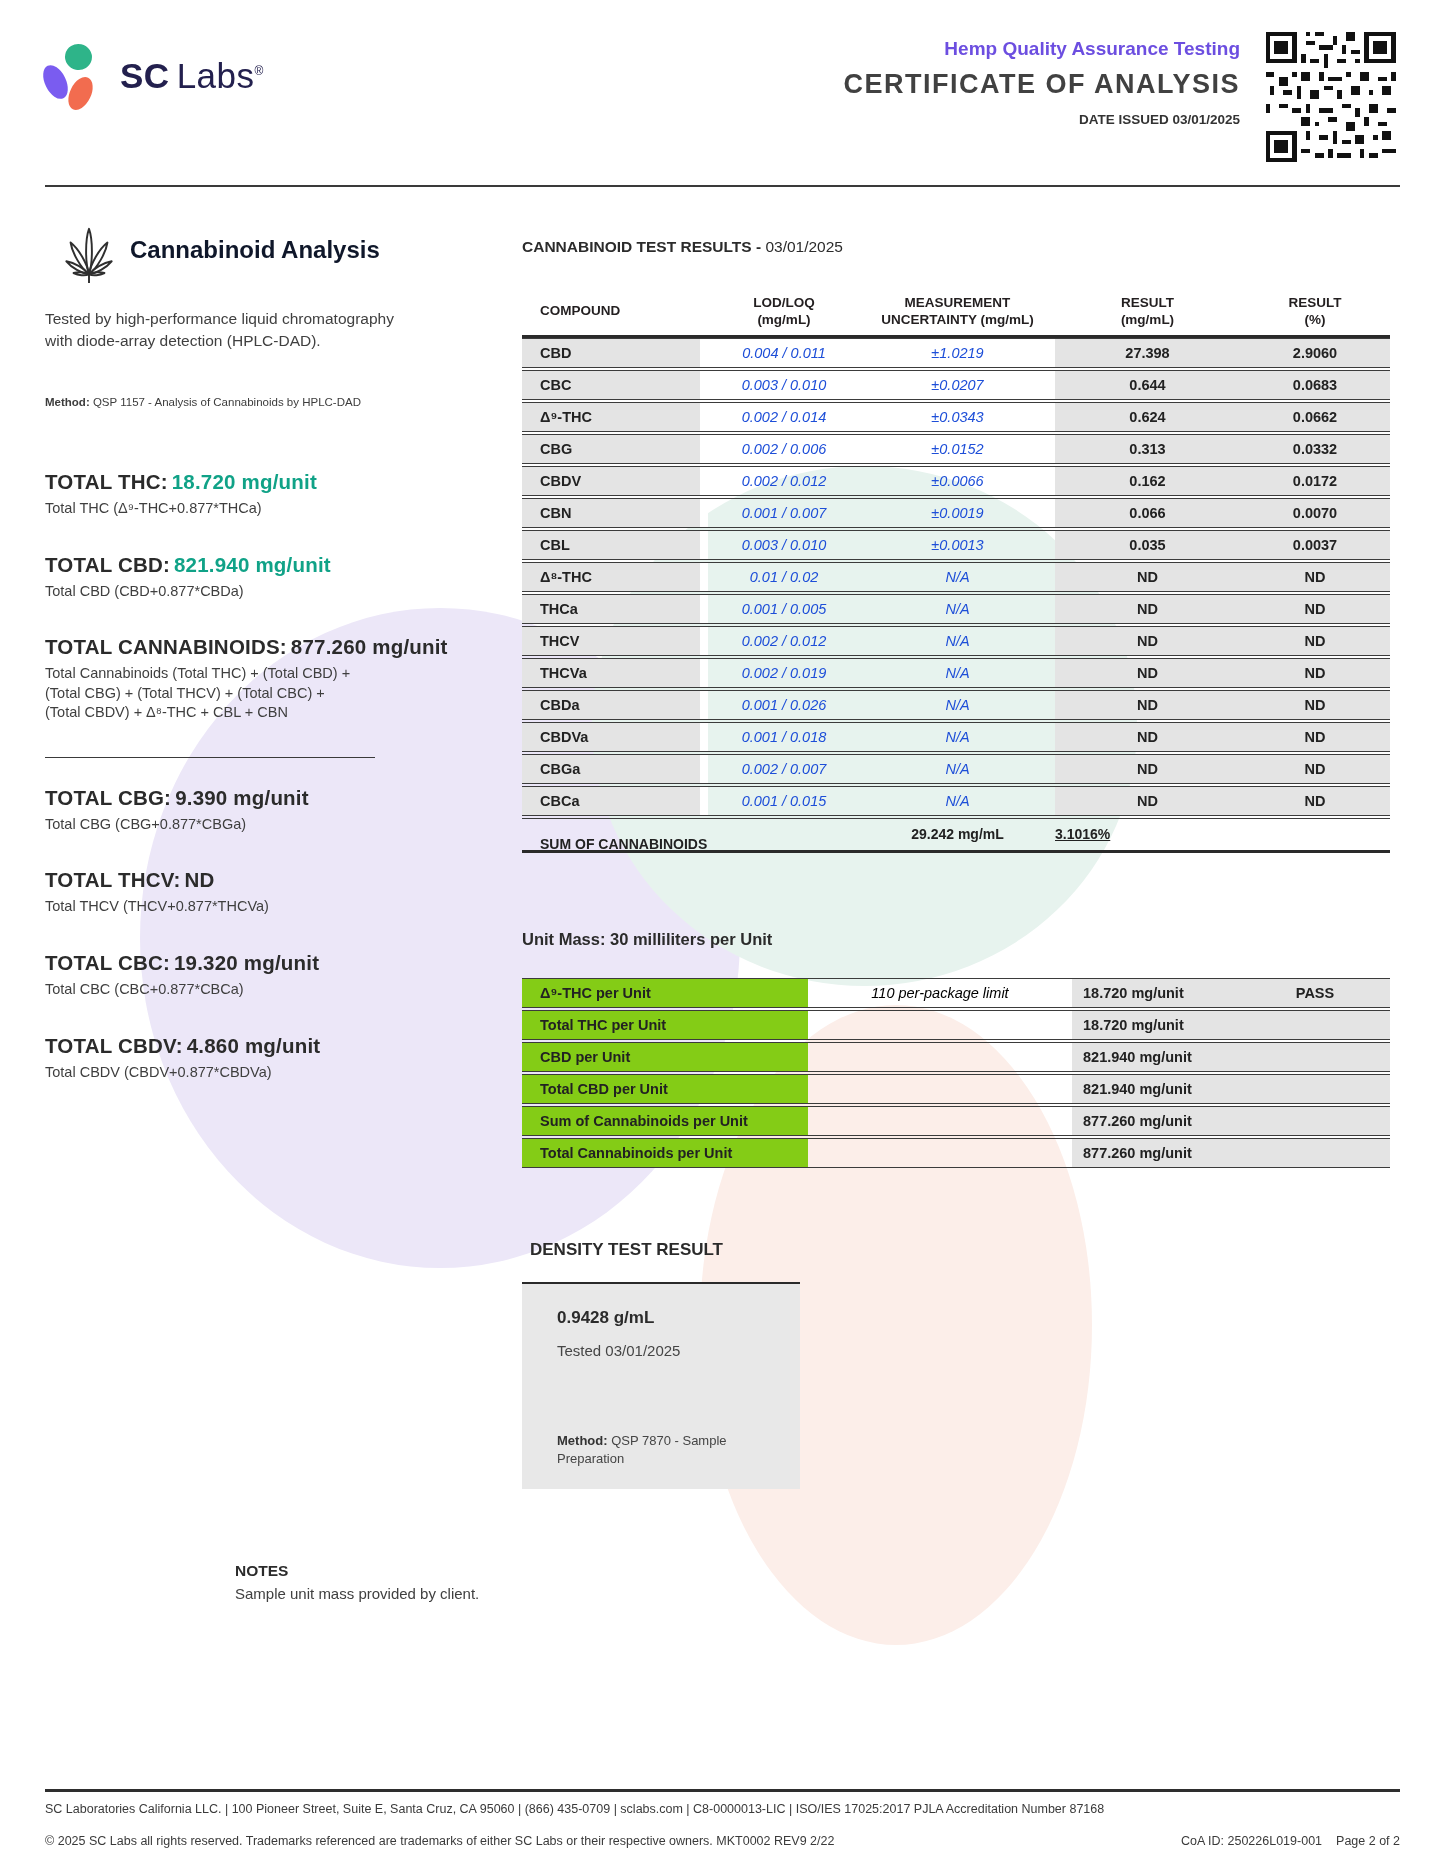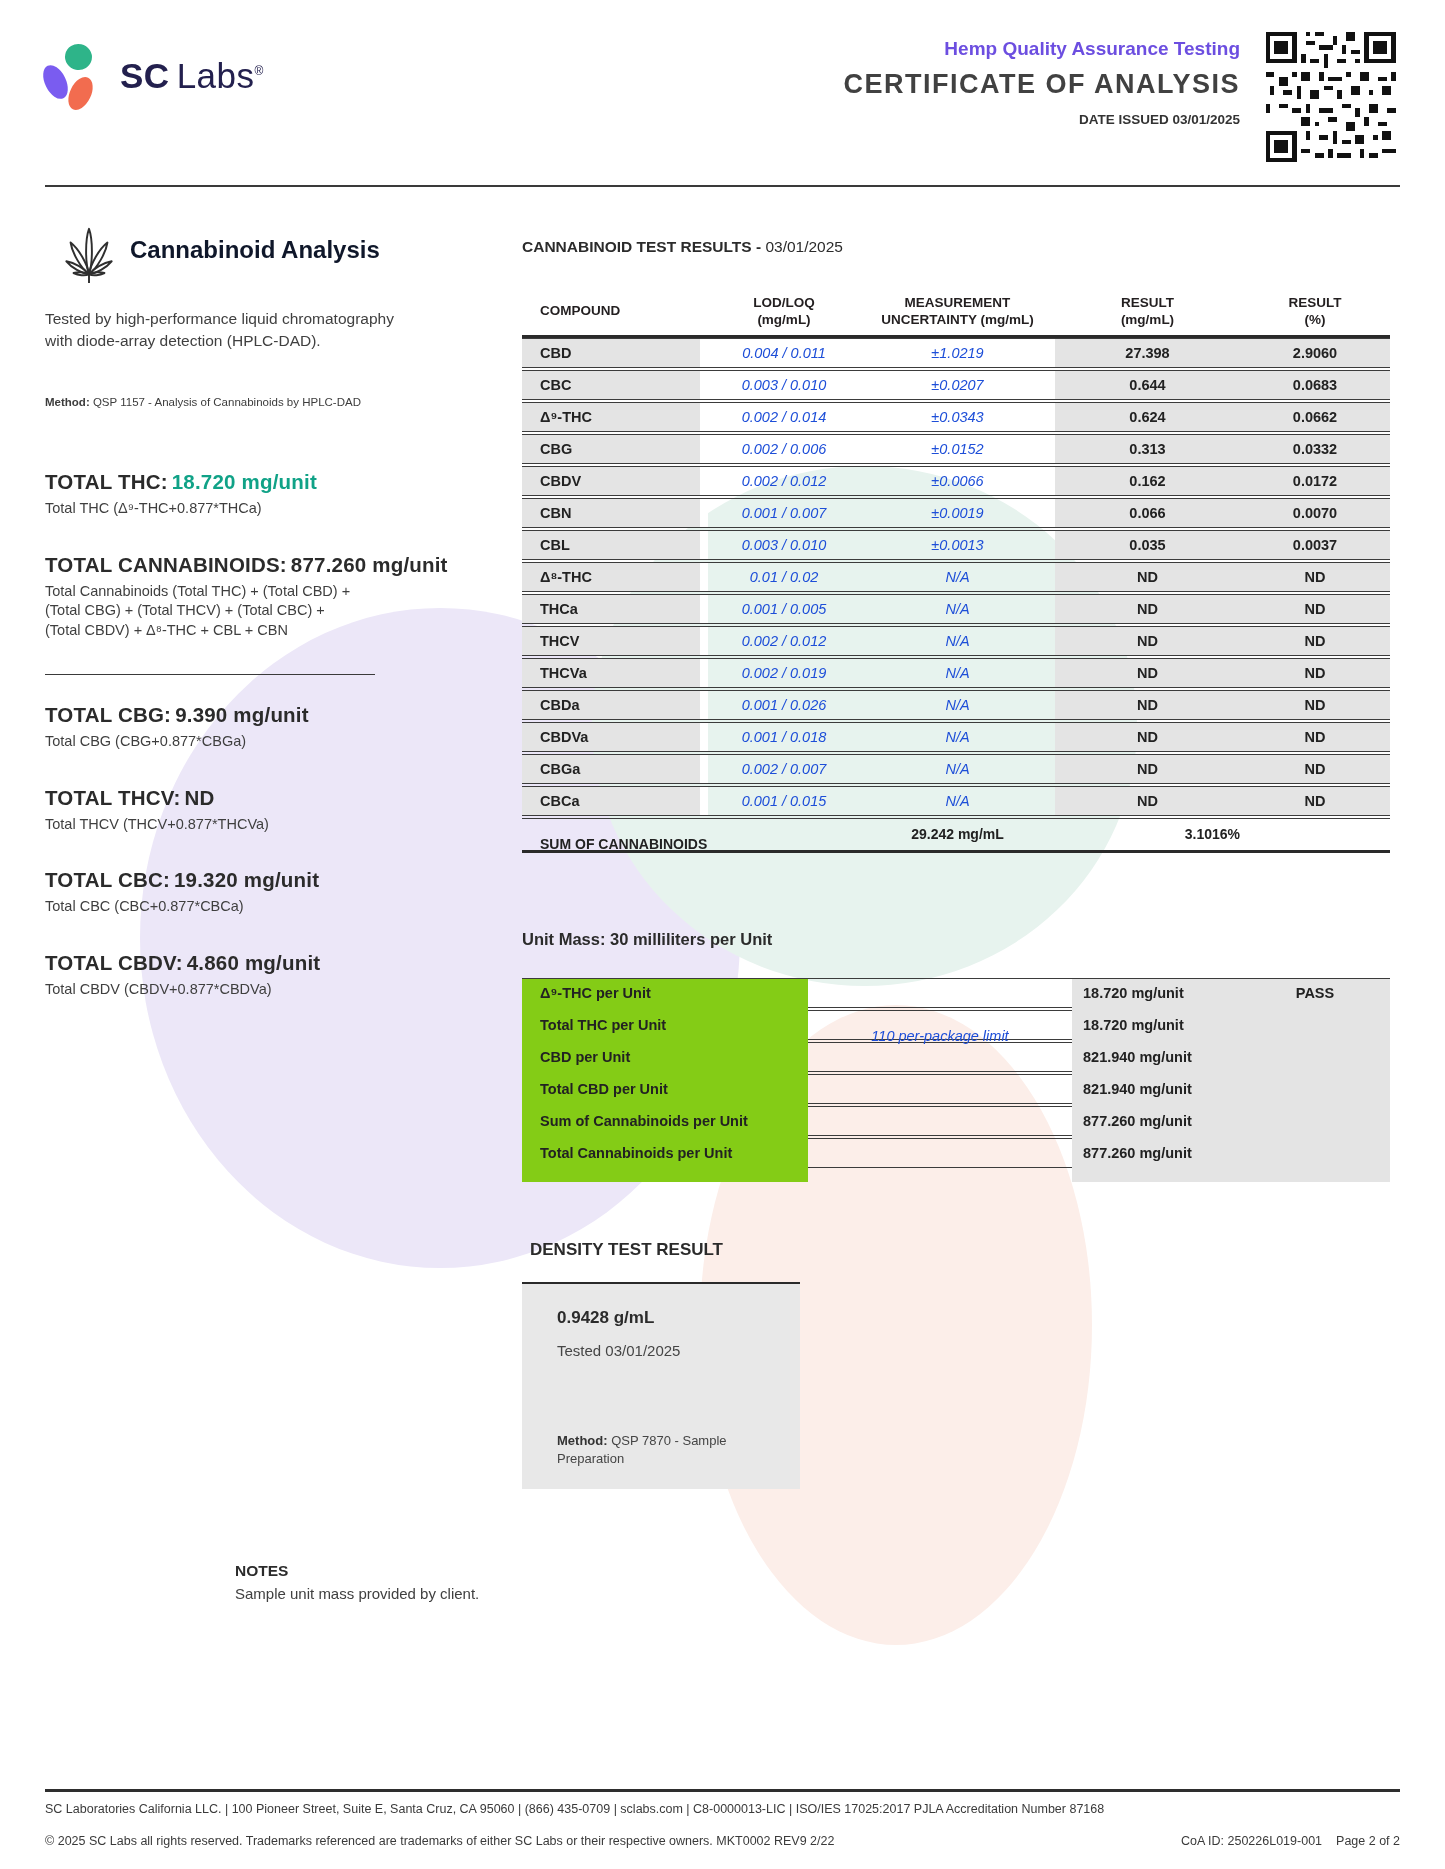--- a/index.html
+++ b/index.html
@@ -58,30 +58,30 @@
   .trow{height:28px;border-top:1.5px solid #3b3b3b;border-bottom:1.5px solid #3b3b3b;margin-bottom:2px;}
   .trow>div{line-height:28px;font-size:14.5px;}
   .cell-compound{background:#e4e4e4;font-weight:700;color:#222;padding-left:18px;}
   .cell-gut{background:#ffffff;}
   .cell-num{text-align:center;font-style:italic;color:#1d4ed8;}
   .cell-res{background:#e4e4e4;text-align:center;font-weight:700;color:#222;}
   .sumrow{height:31px;border-top:1.5px solid #3b3b3b;border-bottom:3px solid #2a2a2a;}
   .sumrow>div{line-height:31px;font-size:14px;font-weight:700;color:#222;}
   .sum-label{padding-left:18px;grid-column:1 / span 3;margin-top:10px;}
   .sum-mg{text-align:center;}
-  .sum-pct{text-align:right;}
+  .sum-pct{text-align:left;text-decoration:underline;}
 
   
   .um-title{position:absolute;left:522px;top:930px;font-size:16.5px;font-weight:700;color:#2b2b2b;}
   .utable{position:absolute;left:522px;top:978px;width:868px;}
   .ut-grid{display:grid;grid-template-columns:286px 264px 168px 150px;}
   .urow{height:28px;border-top:1.5px solid #3b3b3b;border-bottom:1.5px solid #3b3b3b;margin-bottom:2px;}
   .urow>div{line-height:28px;font-size:14.5px;}
   .u-label{background:#84cc16;font-weight:700;color:#222;padding-left:18px;}
-  .u-limit{text-align:center;font-style:italic;color:#1d4ed8;margin-top:43px;}
+  .u-limit{text-align:center;font-style:italic;color:#000000;}
   .u-value{background:#e4e4e4;font-weight:700;color:#222;padding-left:11px;}
   .u-status{background:#e4e4e4;font-weight:700;color:#222;text-align:center;}
 
   
   .density-title{position:absolute;left:530px;top:1240px;font-size:17px;font-weight:700;color:#2b2b2b;}
   .density-box{position:absolute;left:522px;top:1282px;width:278px;height:205px;background:#e8e8e8;border-top:2.5px solid #2a2a2a;}
   .d-val{position:absolute;left:35px;top:24px;font-size:17px;font-weight:700;color:#2b2b2b;}
   .d-tested{position:absolute;left:35px;top:58px;font-size:15px;color:#454545;}
   .d-method{position:absolute;left:35px;top:148px;width:210px;font-size:13px;color:#454545;line-height:1.35;}
   .d-method b{font-weight:700;color:#333;}
@@ -231,20 +231,24 @@
   <div class="method-line m1 z"><b>Method:</b><span> QSP 1157 - Analysis of Cannabinoids by HPLC-DAD</span></div>
 
   <div class="totals z">
     <div>
 
     <div>
         <div class="tot-label"><span>TOTAL THC:</span><span class="val accent">18.720 mg/unit</span></div>
         <div class="tot-formula">Total THC (Δ⁹-THC+0.877*THCa)</div>
       </div>
         <div>
+        <div class="tot-label"><span>TOTAL CBD:</span><span class="val accent">821.940 mg/unit</span></div>
+        <div class="tot-formula">Total CBD (CBD+0.877*CBDa)</div>
+      </div>
+        <div>
         <div class="tot-label"><span>TOTAL CANNABINOIDS:</span><span class="val">877.260 mg/unit</span></div>
         <div class="tot-formula">Total Cannabinoids (Total THC) + (Total CBD) +
 (Total CBG) + (Total THCV) + (Total CBC) +
 (Total CBDV) + Δ⁸-THC + CBL + CBN</div>
       </div>
       </div>
     <hr class="tot-divider">
     <div>
 
     <div>

